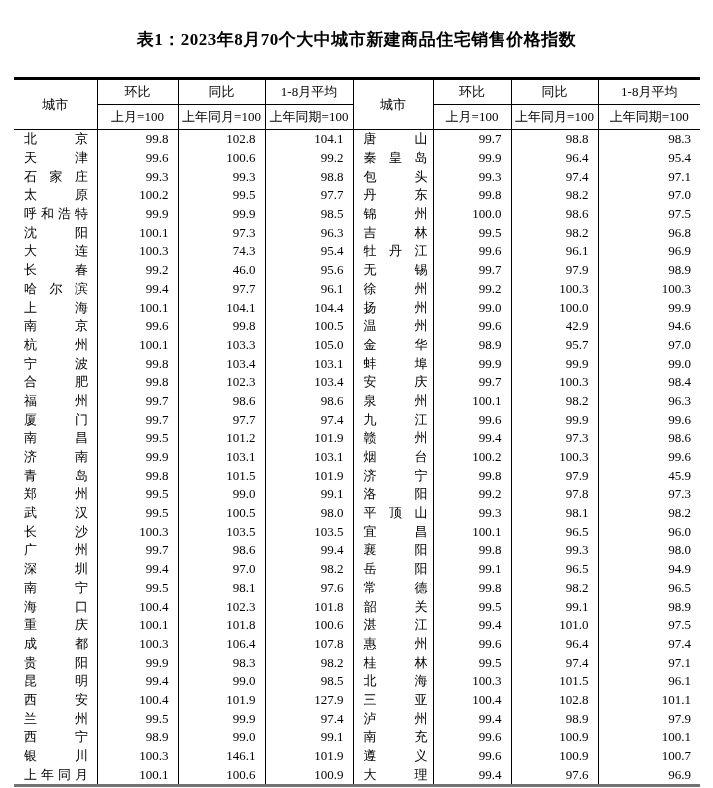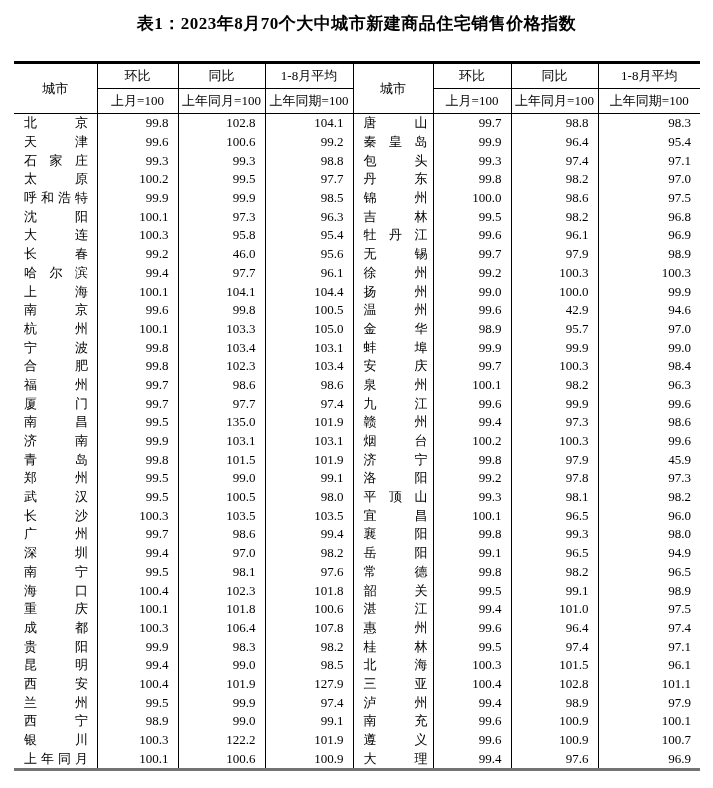--- a/index.html
+++ b/index.html
@@ -6,21 +6,21 @@
     margin: 0;
     padding: 0;
     background: #ffffff;
     width: 713px;
     height: 788px;
     font-family: "Liberation Serif", "DejaVu Serif", serif;
     color: #000000;
     overflow: hidden;
   }
   .page-title {
-    margin: 0;
+    margin: 16px;
     padding-top: 13px;
     text-align: center;
     font-size: 17px;
     line-height: 21px;
     font-weight: bold;
     letter-spacing: 0.5px;
   }
   table.price-table {
     border-collapse: collapse;
     table-layout: fixed;
@@ -184,21 +184,21 @@
         </td>
         <td class="num">99.5</td>
         <td class="num">98.2</td>
         <td class="num">96.8</td>
       </tr>
       <tr>
         <td class="city">
           <span class="cname">大连</span>
         </td>
         <td class="num">100.3</td>
-        <td class="num">95.8</td>
+        <td class="num">74.3</td>
         <td class="num">95.4</td>
         <td class="city">
           <span class="cname">牡丹江</span>
         </td>
         <td class="num">99.6</td>
         <td class="num">96.1</td>
         <td class="num">96.9</td>
       </tr>
       <tr>
         <td class="city">
@@ -324,21 +324,21 @@
         </td>
         <td class="num">99.6</td>
         <td class="num">99.9</td>
         <td class="num">99.6</td>
       </tr>
       <tr>
         <td class="city">
           <span class="cname">南昌</span>
         </td>
         <td class="num">99.5</td>
-        <td class="num">135.0</td>
+        <td class="num">101.2</td>
         <td class="num">101.9</td>
         <td class="city">
           <span class="cname">赣州</span>
         </td>
         <td class="num">99.4</td>
         <td class="num">97.3</td>
         <td class="num">98.6</td>
       </tr>
       <tr>
         <td class="city">
@@ -562,21 +562,21 @@
         </td>
         <td class="num">99.6</td>
         <td class="num">100.9</td>
         <td class="num">100.1</td>
       </tr>
       <tr>
         <td class="city">
           <span class="cname">银川</span>
         </td>
         <td class="num">100.3</td>
-        <td class="num">122.2</td>
+        <td class="num">146.1</td>
         <td class="num">101.9</td>
         <td class="city">
           <span class="cname">遵义</span>
         </td>
         <td class="num">99.6</td>
         <td class="num">100.9</td>
         <td class="num">100.7</td>
       </tr>
       <tr>
         <td class="city">

